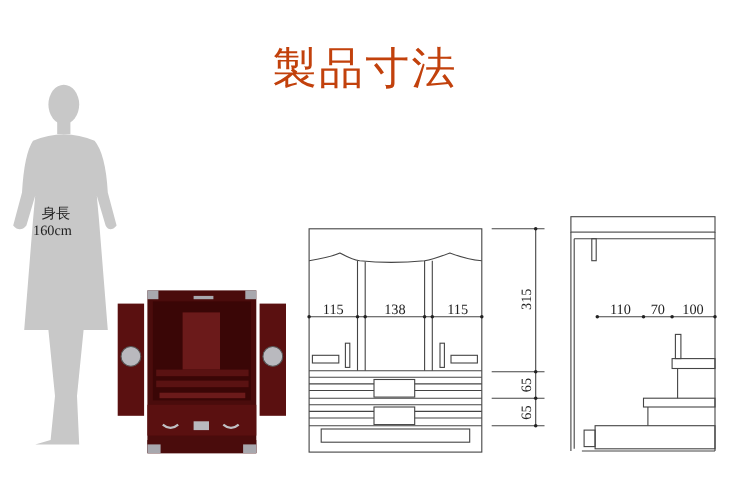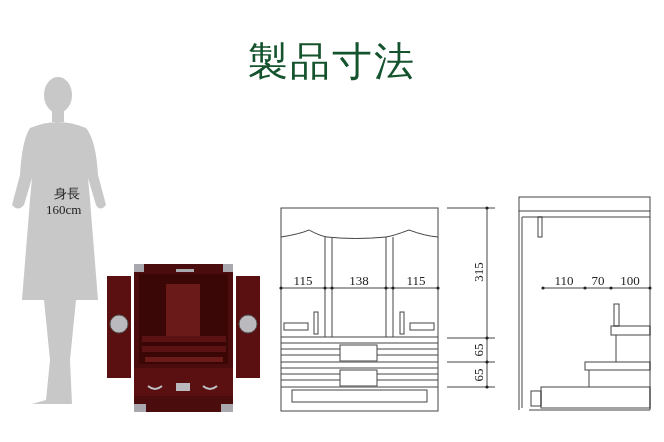--- a/index.html
+++ b/index.html
@@ -1,21 +1,21 @@
 <!DOCTYPE html>
 <html><head>
   <meta charset="utf-8">
   <style>
     html, body { margin: 0; padding: 0; background: #ffffff; }
     body { width: 664px; height: 442px; position: relative; overflow: hidden;
            font-family: "DejaVu Serif", "Liberation Serif", serif; color: #111; }
     .title { position: absolute; left: 0; width: 664px; top: 34px; text-align: center;
-             font-size: 40px; letter-spacing: 2px; font-family: "DejaVu Serif", serif; color: #14532d; }
+             font-size: 40px; letter-spacing: 2px; font-family: "DejaVu Serif", serif; color: #c2410c; }
     .figure-label { position: absolute; left: 30px; top: 186px; font-size: 13px; line-height: 16px;
-                    color: #222; font-family: "Liberation Serif", serif; margin-left: 16px; }
+                    color: #222; font-family: "Liberation Serif", serif; }
     svg { position: absolute; left: 0; top: 0; }
     .dimtext { font-family: "Liberation Serif", "DejaVu Serif", serif; font-size: 13px; fill: #222; }
   </style>
 </head>
 <body>
 
 <div class="title">製品寸法</div>
 
 <svg width="664" height="442" viewBox="0 0 664 442">
 

